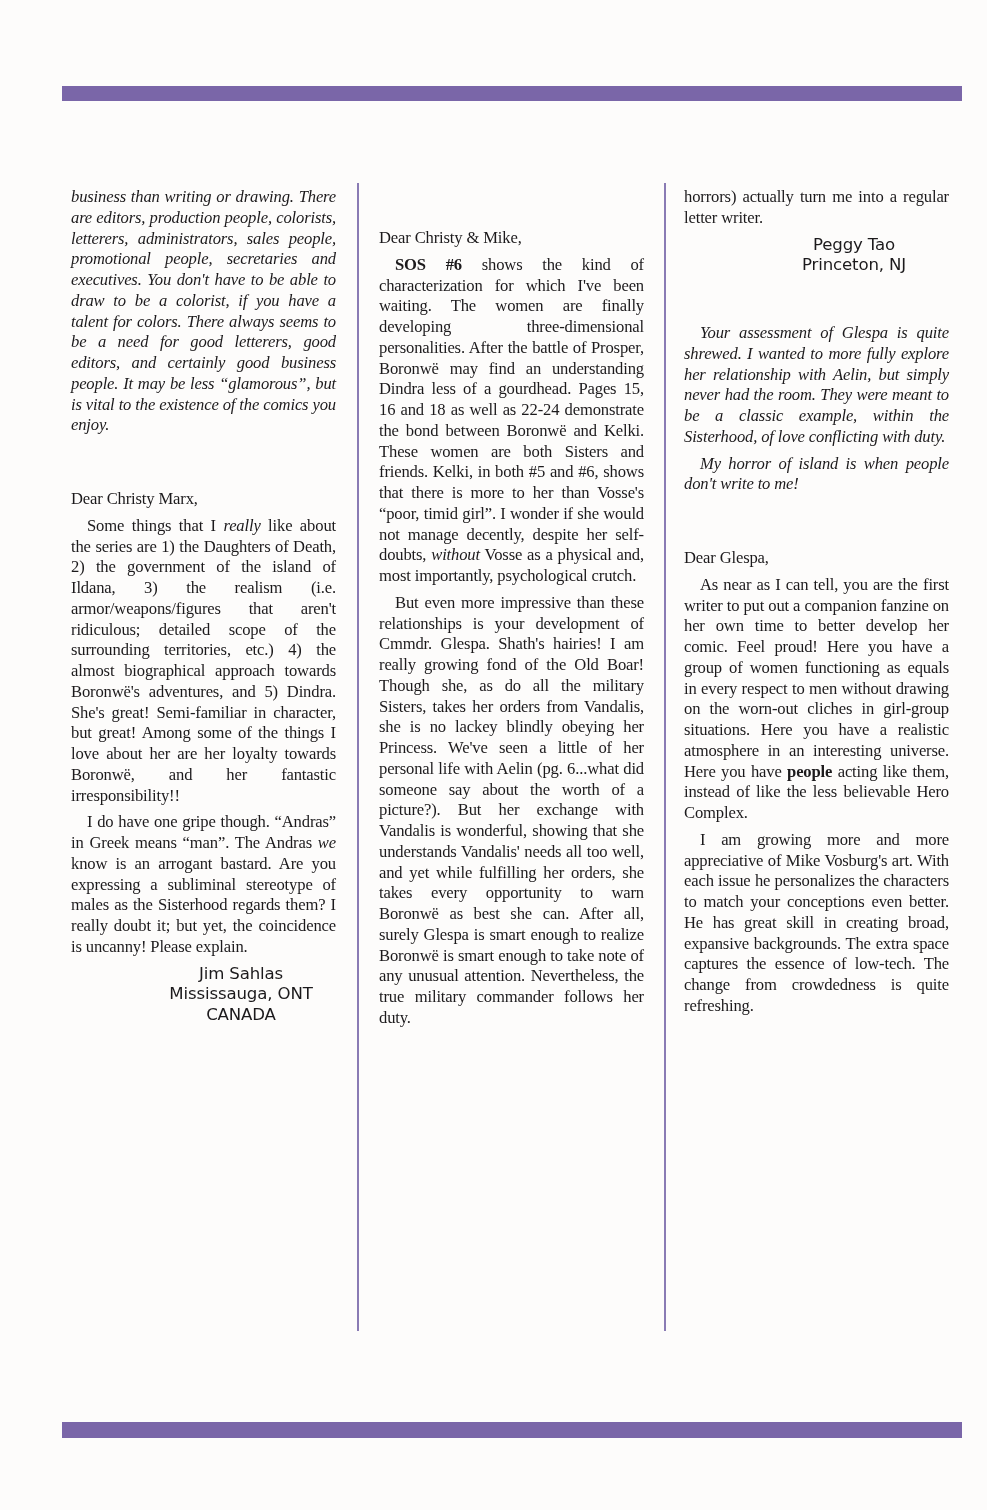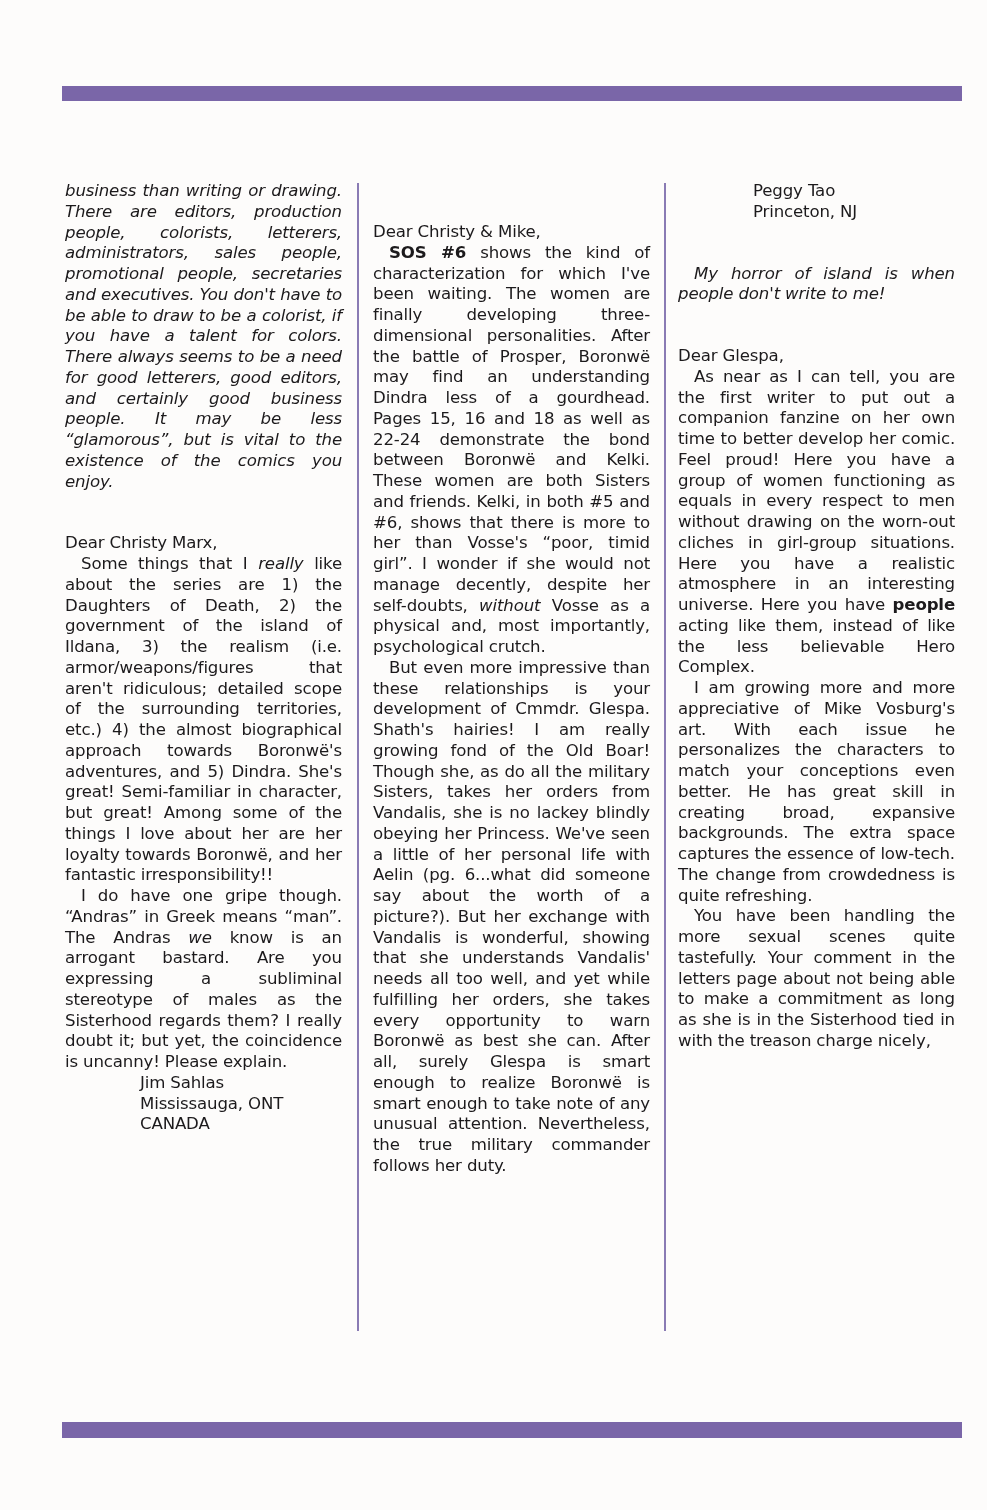--- a/index.html
+++ b/index.html
@@ -21,25 +21,25 @@
   }
   .col {
     position: absolute; top: 181px; width: 277px;
     font-size: 16.6px; line-height: 20.75px;
     text-align: justify; hyphens: manual;
     letter-spacing: -0.15px;
   }
   .col1 { left: 65px; }
   .col2 { left: 373px; }
   .col3 { left: 678px; }
-  .p { margin: 0; }
+  .p { margin: 6px; font-family: Liberation Serif, serif; }
   .ind { text-indent: 16px; }
   .it { font-style: italic; }
   .gap { height: 41px; }
-  .sig { margin: 0; padding-left: 75px; text-align: left; }
+  .sig { margin: 0; padding-left: 75px; text-align: center; }
   .sig3 { padding-left: 75px; }
   b { font-weight: bold; }
   em { font-style: italic; }
 </style>
 </head>
 <body>
 
 <div class="bar top"></div>
 
 <div class="divider" style="left:357px;"></div>
@@ -58,24 +58,25 @@
 </div>
 
 <div class="col col2">
   <div class="gap"></div>
   <p class="p">Dear Christy &amp; Mike,</p>
   <p class="p ind"><b>SOS #6</b><span> shows the kind of characterization for which I've been waiting. The women are finally developing three-dimensional personalities. After the battle of Prosper, Boronwë may find an understanding Dindra less of a gourdhead. Pages 15, 16 and 18 as well as 22-24 demonstrate the bond between Boronwë and Kelki. These women are both Sisters and friends. Kelki, in both #5 and #6, shows that there is more to her than Vosse's “poor, timid girl”. I wonder if she would not manage decently, despite her self-doubts, </span><em>without</em><span> Vosse as a physical and, most importantly, psychological crutch.</span></p>
   <p class="p ind">But even more impressive than these relationships is your development of Cmmdr. Glespa. Shath's hairies! I am really growing fond of the Old Boar! Though she, as do all the military Sisters, takes her orders from Vandalis, she is no lackey blindly obeying her Princess. We've seen a little of her personal life with Aelin (pg. 6...what did someone say about the worth of a picture?). But her exchange with Vandalis is wonderful, showing that she understands Vandalis' needs all too well, and yet while fulfilling her orders, she takes every opportunity to warn Boronwë as best she can. After all, surely Glespa is smart enough to realize Boronwë is smart enough to take note of any unusual attention. Nevertheless, the true military commander follows her duty.</p>
 </div>
 
 <div class="col col3">
+  <p class="p">horrors) actually turn me into a regular letter writer.</p>
   <p class="sig sig3">Peggy Tao</p>
   <p class="sig sig3">Princeton, NJ</p>
   <div class="gap"></div>
+  <p class="p ind it">Your assessment of Glespa is quite shrewed. I wanted to more fully explore her relationship with Aelin, but simply never had the room. They were meant to be a classic example, within the Sisterhood, of love conflicting with duty.</p>
   <p class="p ind it">My horror of island is when people don't write to me!</p>
   <div class="gap"></div>
   <p class="p">Dear Glespa,</p>
   <p class="p ind"><span>As near as I can tell, you are the first writer to put out a companion fanzine on her own time to better develop her comic. Feel proud! Here you have a group of women functioning as equals in every respect to men without drawing on the worn-out cliches in girl-group situations. Here you have a realistic atmosphere in an interesting universe. Here you have </span><b>people</b><span> acting like them, instead of like the less believable Hero Complex.</span></p>
   <p class="p ind">I am growing more and more appreciative of Mike Vosburg's art. With each issue he personalizes the characters to match your conceptions even better. He has great skill in creating broad, expansive backgrounds. The extra space captures the essence of low-tech. The change from crowdedness is quite refreshing.</p>
-  <p class="p ind">You have been handling the more sexual scenes quite tastefully. Your comment in the letters page about not being able to make a commitment as long as she is in the Sisterhood tied in with the treason charge nicely,</p>
 </div>
 
 <div class="bar bottom"></div>
 
 </body></html>

